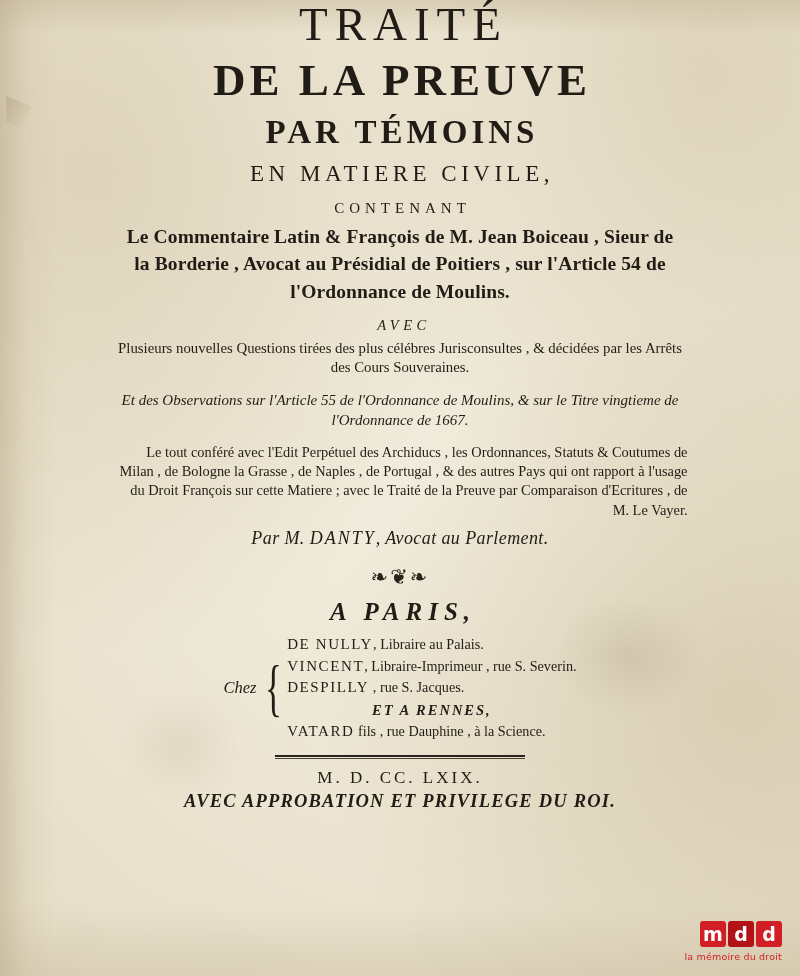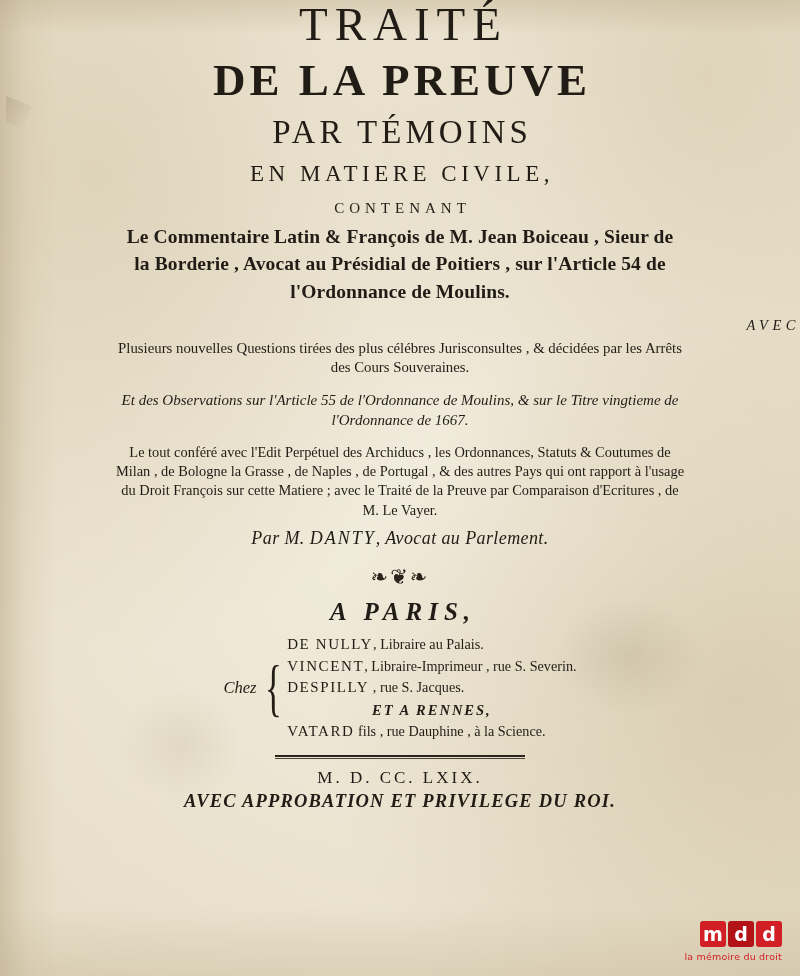--- a/index.html
+++ b/index.html
@@ -90,21 +90,21 @@
     letter-spacing: 4px;
     line-height: 1.12;
     margin: 6px 0 4px 0;
     font-weight: bold;
     text-indent: 4px;
   }
   .t3 {
     font-size: 33px;
     letter-spacing: 4px;
     margin: 8px 0 2px 0;
-    font-weight: normal;
+    font-weight: bold;
     text-indent: 4px;
   }
   .t4 {
     font-size: 23px;
     letter-spacing: 4.5px;
     margin: 10px 0 13px 0;
     text-indent: 4px;
     text-align: center;
   }
   .t5 {
@@ -123,40 +123,39 @@
     font-size: 19.5px;
     margin-top: 2px;
     letter-spacing: 0.1px;
     font-weight: bold;
   }
   .avec {
     font-size: 14.5px;
     letter-spacing: 4.5px;
     font-style: italic;
     margin: 11px 0 5px 8px;
-    text-align: right;
   }
   .para-questions {
     font-size: 14.8px;
     width: 585px;
     line-height: 1.33;
   }
   .para-observations {
     font-size: 15px;
     font-style: italic;
     width: 580px;
     margin-top: 12px;
     line-height: 1.35;
   }
   .para-confere {
     font-size: 14.4px;
     width: 575px;
     margin-top: 12px;
     line-height: 1.34;
-    text-align: center;
+    text-align: right;
   }
   .par-line {
     font-size: 18px;
     font-style: italic;
     margin-top: 8px;
     letter-spacing: 0.4px;
   }
   .par-line .nm {
     letter-spacing: 2px;
   }

